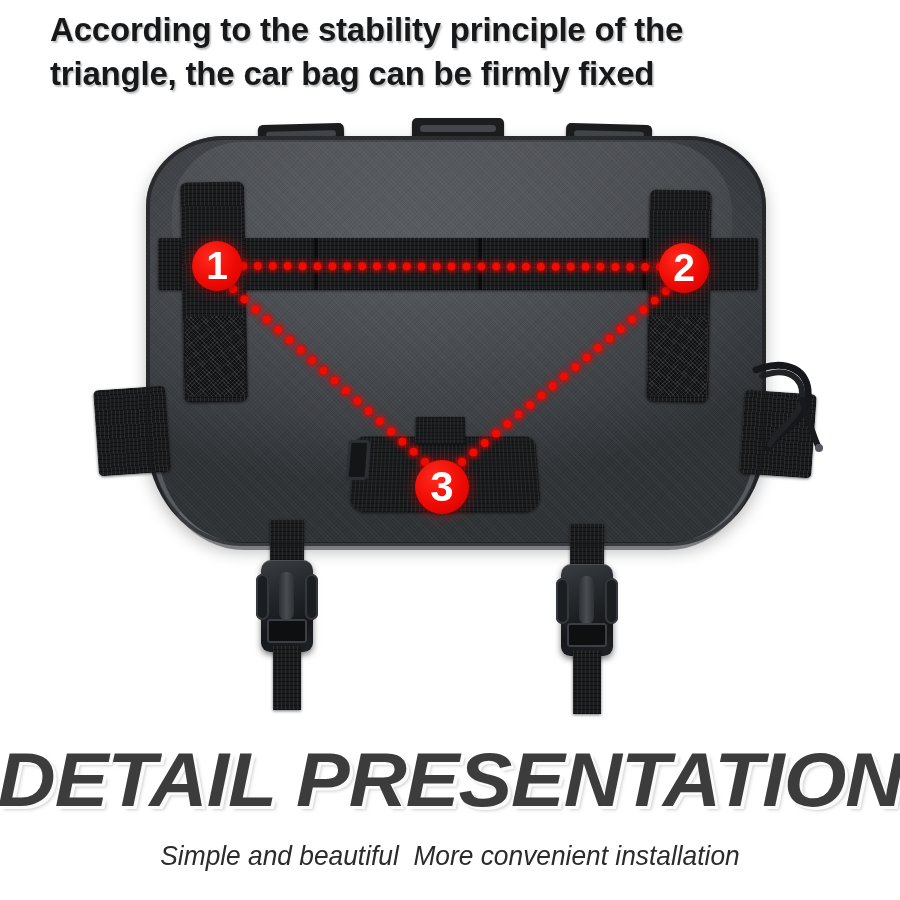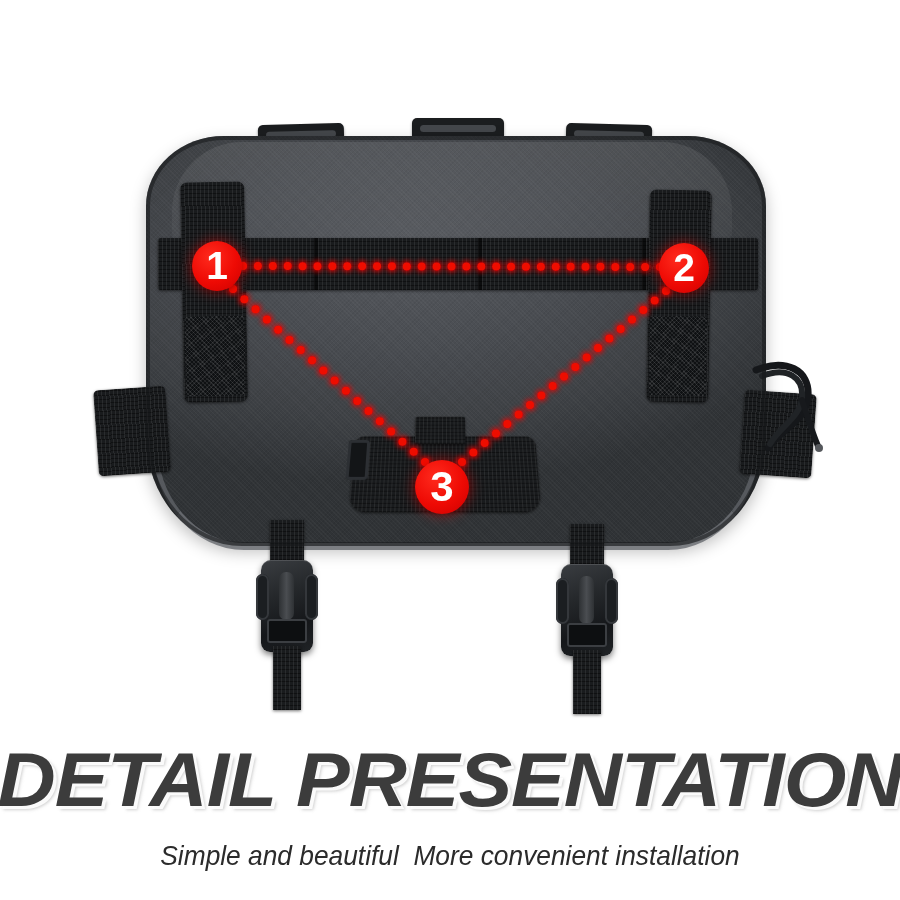--- a/index.html
+++ b/index.html
@@ -172,20 +172,22 @@
     font-size:28px;font-style:italic;color:#2b2b2b;
     transform:scaleX(.94);
     white-space:pre;
   }
 </style>
 </head>
 <body>
 
 <div id="page">
 
+  <div class="headline">According to the stability principle of the
+triangle, the car bag can be firmly fixed</div>
 
   <div class="stage">
 
     <div class="loop l1">
         <i></i>
       </div>
     <div class="loop l2">
         <i></i>
       </div>
     <div class="loop l3">

